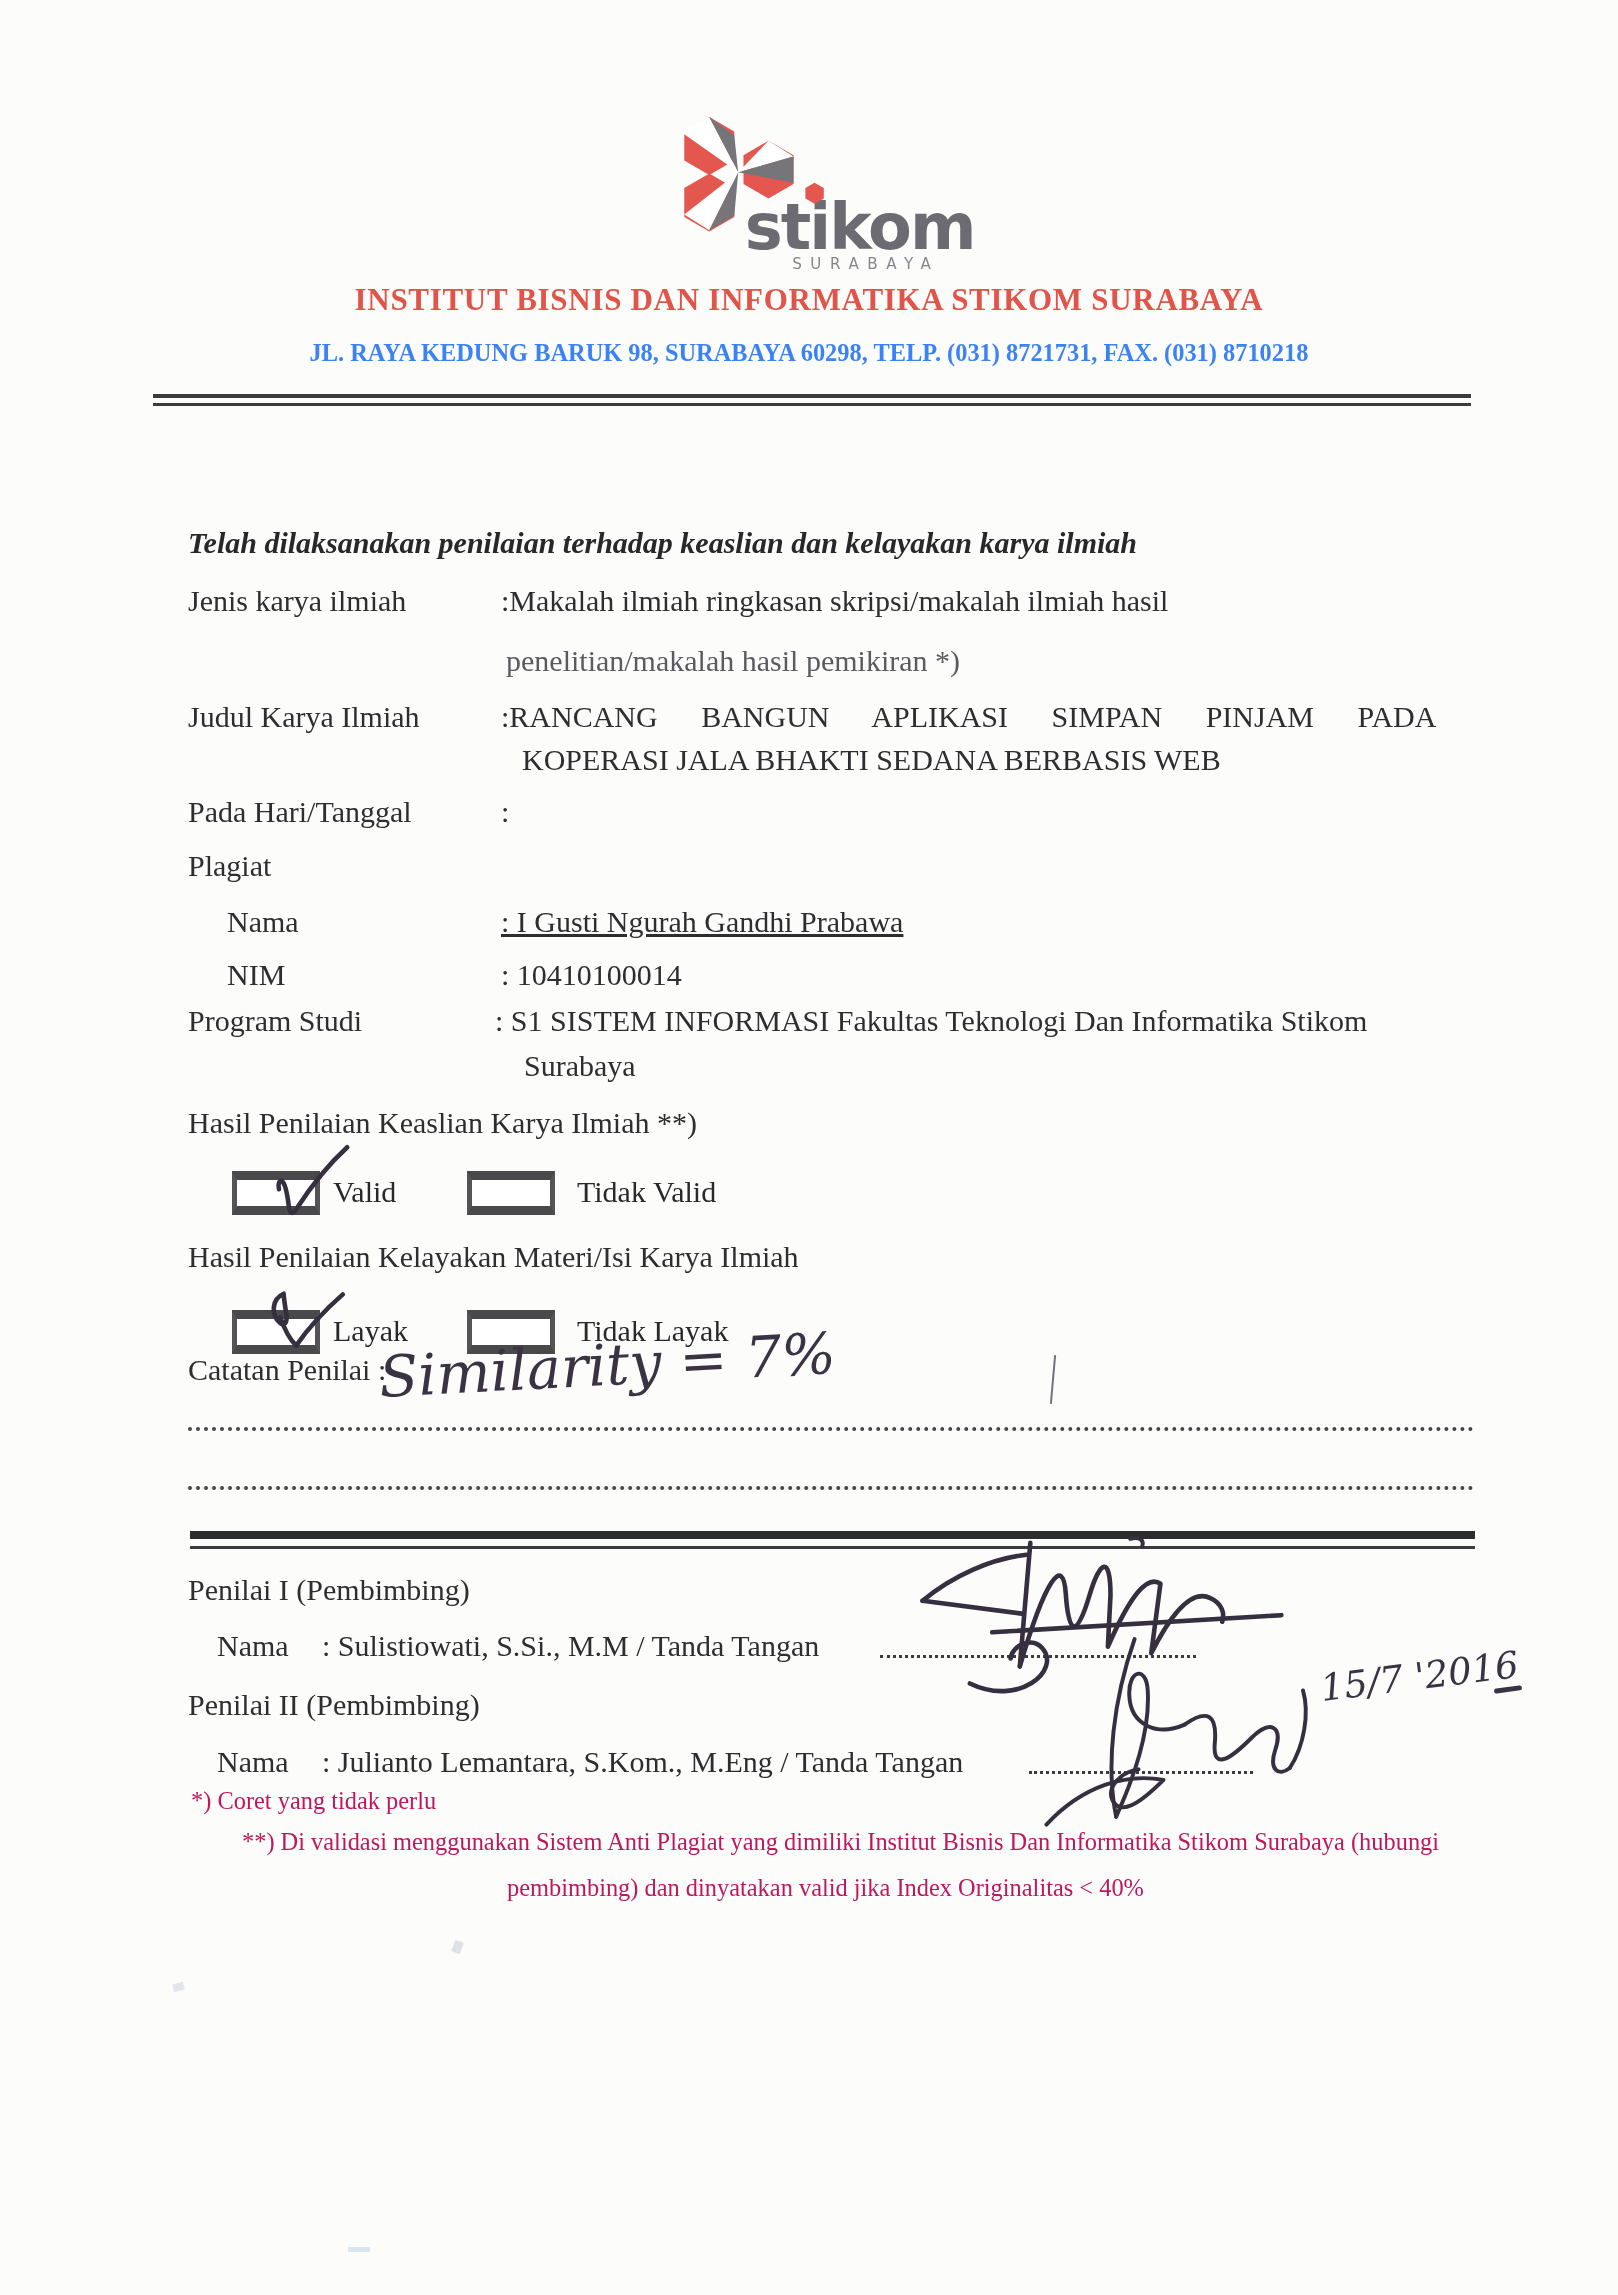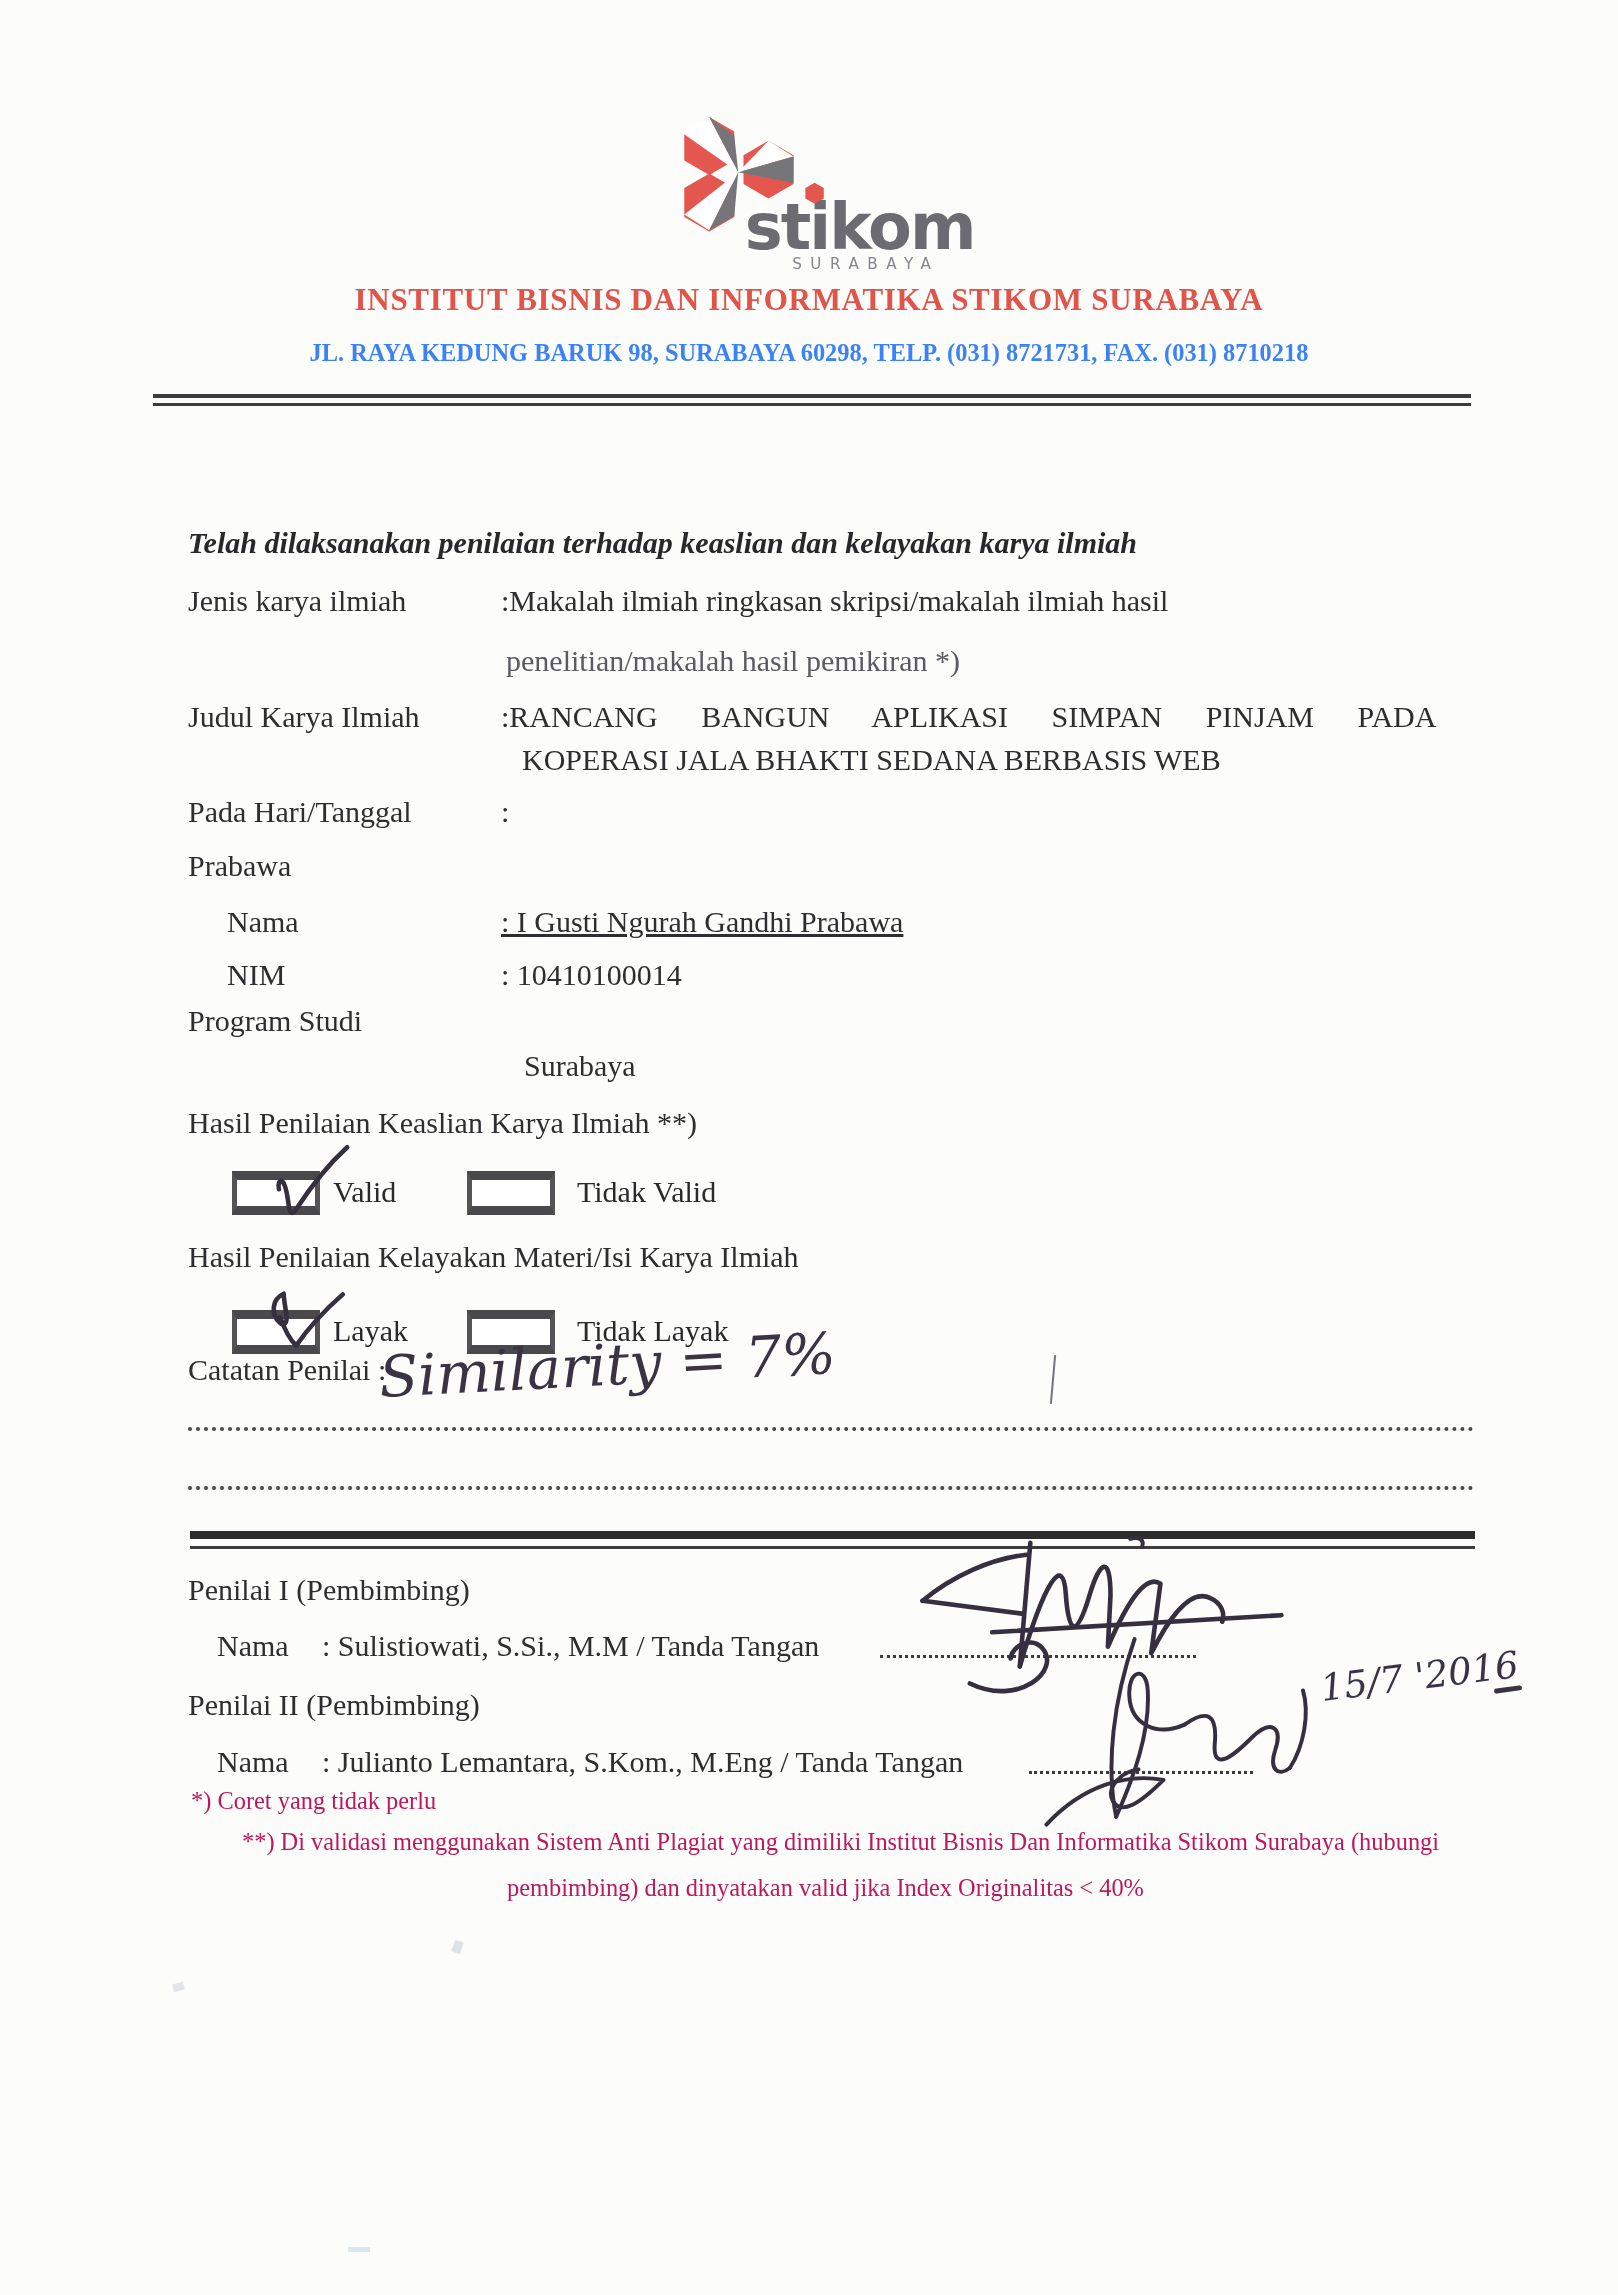--- a/index.html
+++ b/index.html
@@ -74,29 +74,30 @@
   <div class="abs body-txt val-col" style="top:584px;">:Makalah ilmiah ringkasan skripsi/makalah ilmiah hasil</div>
   <div class="abs body-txt" style="left:506px;top:644px;color:#5a5a60;">penelitian/makalah hasil pemikiran *)</div>
 
   <div class="abs body-txt label-col" style="top:700px;">Judul Karya Ilmiah</div>
   <div class="abs body-txt val-col" style="top:700px;word-spacing:36px;">:RANCANG BANGUN APLIKASI SIMPAN PINJAM PADA</div>
   <div class="abs body-txt" style="left:522px;top:743px;">KOPERASI JALA BHAKTI SEDANA BERBASIS WEB</div>
 
   <div class="abs body-txt label-col" style="top:795px;">Pada Hari/Tanggal</div>
   <div class="abs body-txt val-col" style="top:795px;">:</div>
 
-  <div class="abs body-txt label-col" style="top:849px;">Prabawa</div>
+  <div class="abs body-txt label-col" style="top:849px;">Plagiat</div>
 
   <div class="abs body-txt" style="left:227px;top:905px;">Nama</div>
   <div class="abs body-txt val-col" style="top:905px;text-decoration:underline;">: I Gusti Ngurah Gandhi Prabawa</div>
 
   <div class="abs body-txt" style="left:227px;top:958px;">NIM</div>
   <div class="abs body-txt val-col" style="top:958px;">: 10410100014</div>
 
   <div class="abs body-txt label-col" style="top:1004px;">Program Studi</div>
+  <div class="abs body-txt" style="left:495px;top:1004px;">: S1 SISTEM INFORMASI Fakultas Teknologi Dan Informatika Stikom</div>
   <div class="abs body-txt" style="left:524px;top:1049px;">Surabaya</div>
 
   <div class="abs body-txt label-col" style="top:1106px;">Hasil Penilaian Keaslian Karya Ilmiah **)</div>
 
   <div class="cb" style="left:232px;top:1171px;"></div>
   <div class="cb-label" style="left:333px;top:1175px;">Valid</div>
   <svg style="left:259px;top:1142px;" width="99" height="82" viewBox="0 0 150 125">
     <path class="stroke" stroke-width="7" d="M134,8 C110,30 80,66 58,100 C52,110 47,112 45,98 C43,82 40,64 35,60 C31,57 28,63 30,72"></path>
   </svg>
   <div class="cb" style="left:467px;top:1171px;"></div>

